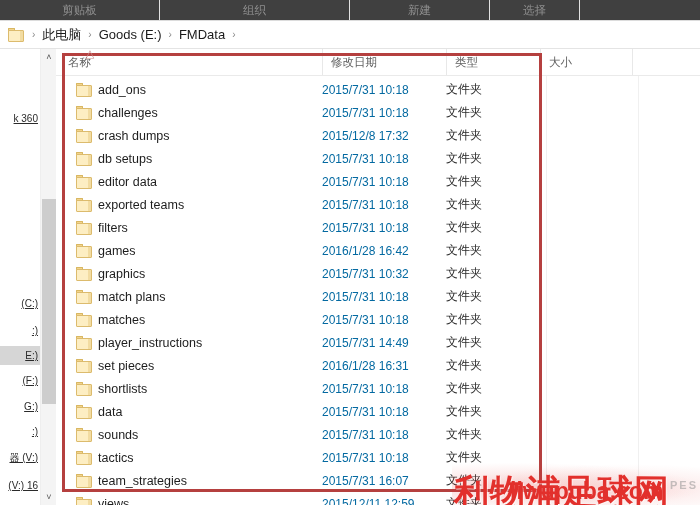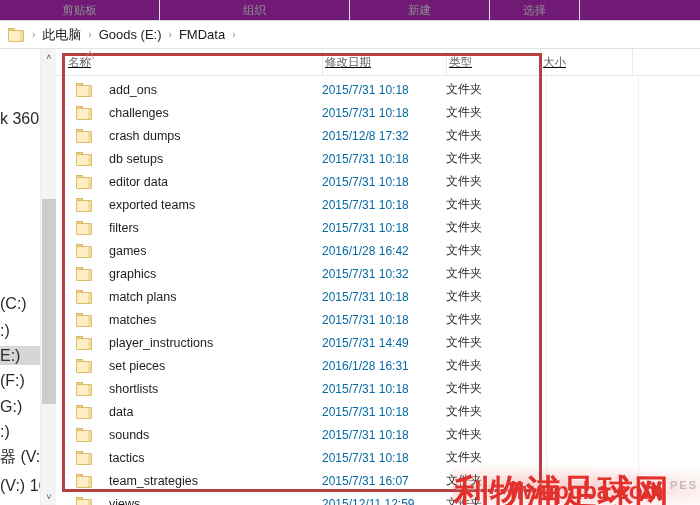--- a/index.html
+++ b/index.html
@@ -13,21 +13,21 @@
   #screen {
     position: relative;
     width: 700px; height: 505px;
     background: #ffffff;
   }
 
   
   #ribbon-groups {
     position: absolute; left: 0; top: 0;
     width: 700px; height: 20px;
-    background: #701a75;
+    background: #404040;
     display: flex;
     align-items: flex-end;
   }
   #ribbon-groups .rgroup {
     height: 20px;
     display: flex;
     align-items: center;
     justify-content: center;
     font-size: 11.5px;
     color: #8f8f8f;
@@ -109,24 +109,26 @@
     background: #ffffff;
     overflow: hidden;
   }
   #nav-pane .nav-item {
     position: absolute;
     left: 0;
     height: 19px;
     width: 40px;
     display: flex;
     align-items: center;
+    justify-content: flex-end;
     padding-right: 2px;
-    font-size: 16px;
+    font-size: 10px;
     color: #2a2a2a;
     white-space: nowrap;
+    text-decoration: underline;
   }
   #nav-pane .nav-item.selected {
     background: #d6d6d6;
   }
 
   
   #nav-scrollbar {
     position: absolute; left: 40px; top: 49px;
     width: 16px; height: 456px;
     background: #f4f4f4;
@@ -156,29 +158,28 @@
     background: #ffffff;
     overflow: hidden;
   }
 
   #col-header {
     position: absolute; left: 0; top: 0;
     width: 644px; height: 26px;
     display: flex;
     align-items: center;
     background: #ffffff;
-    text-decoration: underline;
   }
   #col-header .col {
     height: 26px;
     display: flex;
     align-items: center;
     font-size: 11.5px;
     color: #5f5f5f;
-    padding-left: 2px;
+    padding-left: 8px;
     border-left: 1px solid #e8e8e8;
     position: relative;
   }
   #col-header .col:first-child { border-left: none; padding-left: 12px; }
   .c-name { width: 266px; }
   .c-date { width: 124px; }
   .c-type { width: 94px; }
   .c-size { width: 92px; text-align: right; }
   .c-pad  { width: 68px; }
 
@@ -210,21 +211,21 @@
     align-items: center;
     font-size: 12.5px;
     color: #1d1d1d;
   }
   .frow .cell-name {
     width: 266px;
     display: flex;
     align-items: center;
     padding-left: 20px;
   }
-  .frow .cell-name .fname { margin-left: 16px; }
+  .frow .cell-name .fname { margin-left: 5px; }
   .frow .cell-date {
     width: 124px;
     color: #0369a1;
     font-size: 12px;
   }
   .frow .cell-type {
     width: 94px;
     color: #2a2a2a;
     font-size: 12px;
   }

